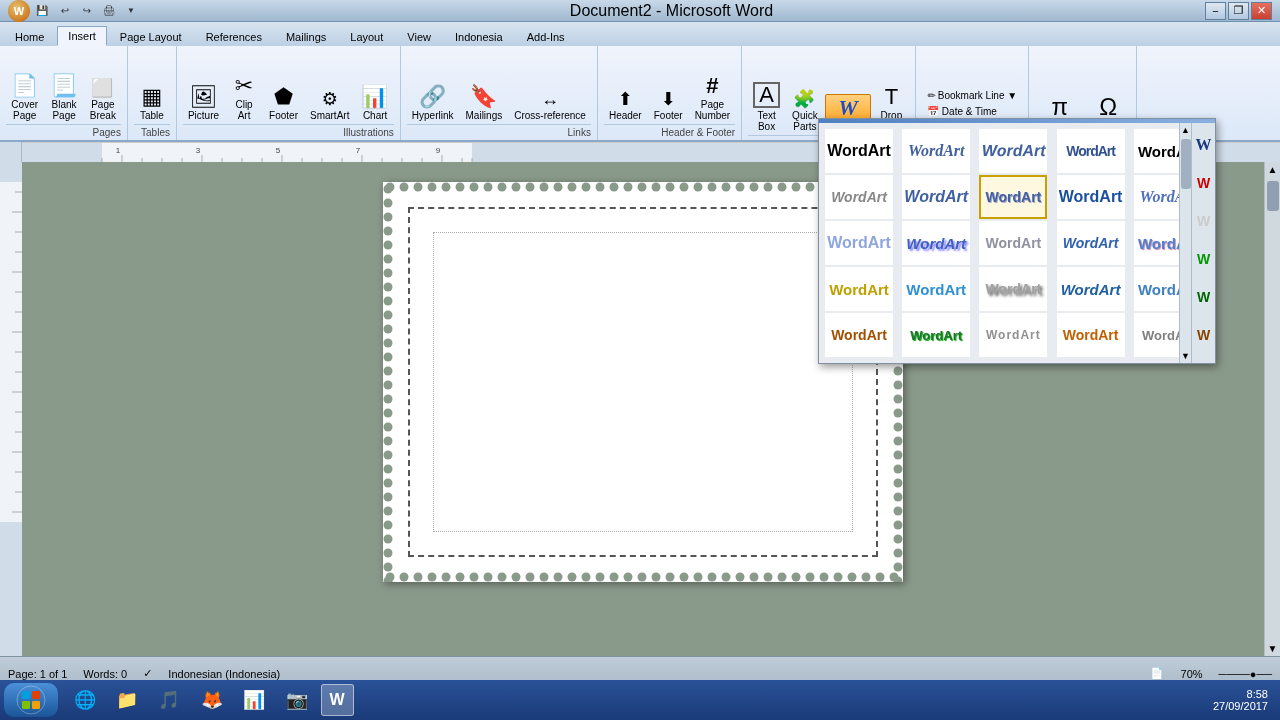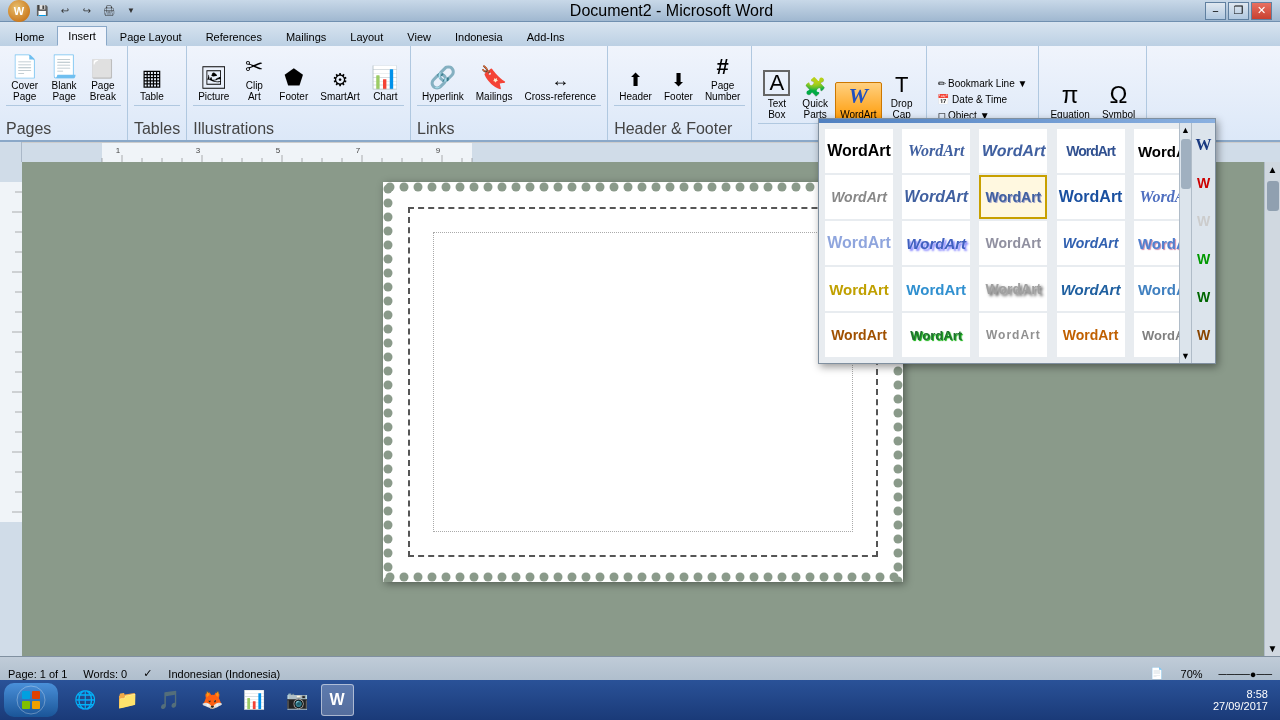--- a/index.html
+++ b/index.html
@@ -94,26 +94,26 @@
       min-width: fit-content;
     }
     .ribbon-group-buttons {
       display: flex;
       flex-direction: row;
       align-items: flex-end;
       gap: 2px;
       flex: 1;
     }
     .ribbon-group-label {
-      font-size: 16px;
+      font-size: 10px;
       color: #444;
-      text-align: left;
+      text-align: right;
       width: 100%;
       margin-top: auto;
-      padding-top: 14px;
+      padding-top: 2px;
       border-top: 1px solid #b0c8e0;
     }
     .ribbon-btn {
       display: flex;
       flex-direction: column;
       align-items: center;
       justify-content: flex-start;
       cursor: pointer;
       padding: 2px 4px;
       border: 1px solid transparent;

